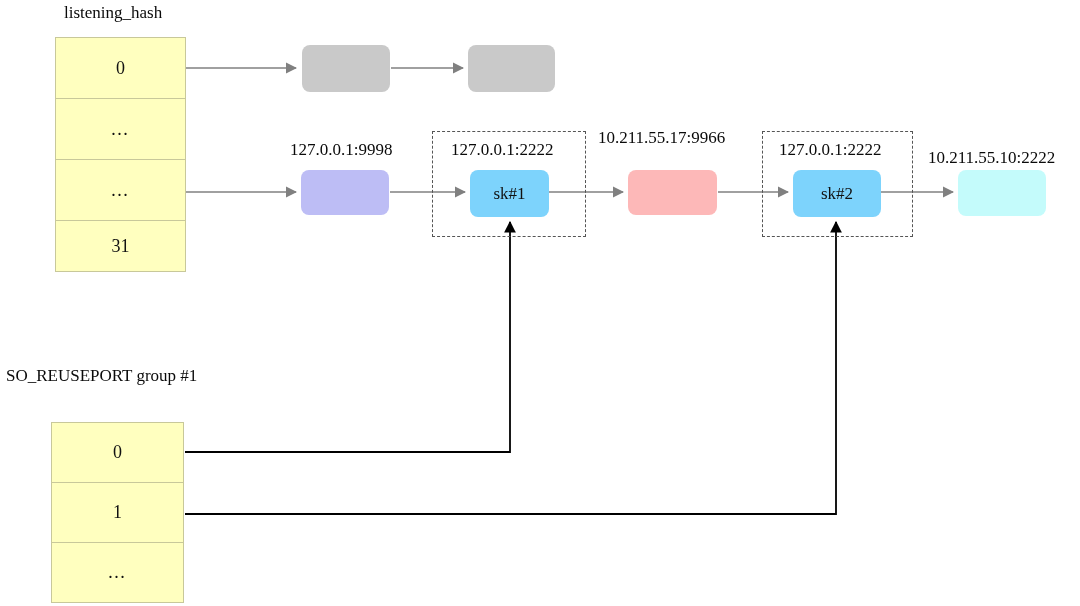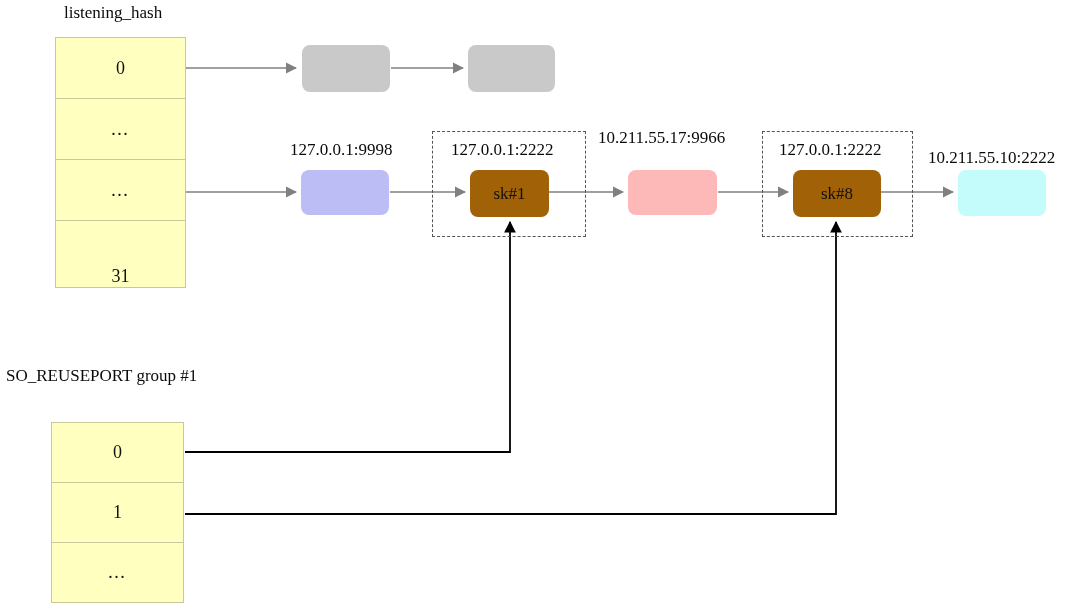--- a/index.html
+++ b/index.html
@@ -59,21 +59,21 @@
     box-sizing: border-box;
     border-radius: 8px;
     display: flex;
     align-items: center;
     justify-content: center;
     font-size: 17px;
     color: #111111;
   }
   .node-gray { background: #c9c9c9; }
   .node-blue { background: #bdbdf5; }
-  .node-red  { background: #a16207; }
+  .node-red  { background: #7dd3fc; }
   .node-pink { background: #fdb8b8; }
   .node-cyan { background: #c4fbfb; }
   
   .dashbox {
     position: absolute;
     box-sizing: border-box;
     border: 1.5px dashed #555555;
     background: transparent;
   }
   svg line, svg path, svg polygon { shape-rendering: geometricPrecision; }
@@ -135,21 +135,21 @@
 <div class="htable" style="left:55px; top:37px; width:131px;">
   <div class="hcell" style="height:62px;">
     <span>0</span>
   </div>
   <div class="hcell" style="height:62px;">
     <span class="dots">…</span>
   </div>
   <div class="hcell" style="height:62px;">
     <span class="dots">…</span>
   </div>
-  <div class="hcell" style="height:68px;align-items:flex-end;">
+  <div class="hcell" style="height:52px;">
     <span>31</span>
   </div>
 </div>
 
 <div class="htable" style="left:51px; top:422px; width:133px;">
   <div class="hcell" style="height:61px;">
     <span>0</span>
   </div>
   <div class="hcell" style="height:61px;">
     <span>1</span>
@@ -185,18 +185,18 @@
 
 <div class="node node-red" style="left:470px; top:170px; width:79px; height:47px;">
   <span>sk#1</span>
 </div>
 
 <div class="node node-pink" style="left:628px; top:170px; width:89px; height:45px;">
   <span></span>
 </div>
 
 <div class="node node-red" style="left:793px; top:170px; width:88px; height:47px;">
-  <span>sk#8</span>
+  <span>sk#2</span>
 </div>
 
 <div class="node node-cyan" style="left:958px; top:170px; width:88px; height:46px;">
   <span></span>
 </div>
 
 </body></html>

